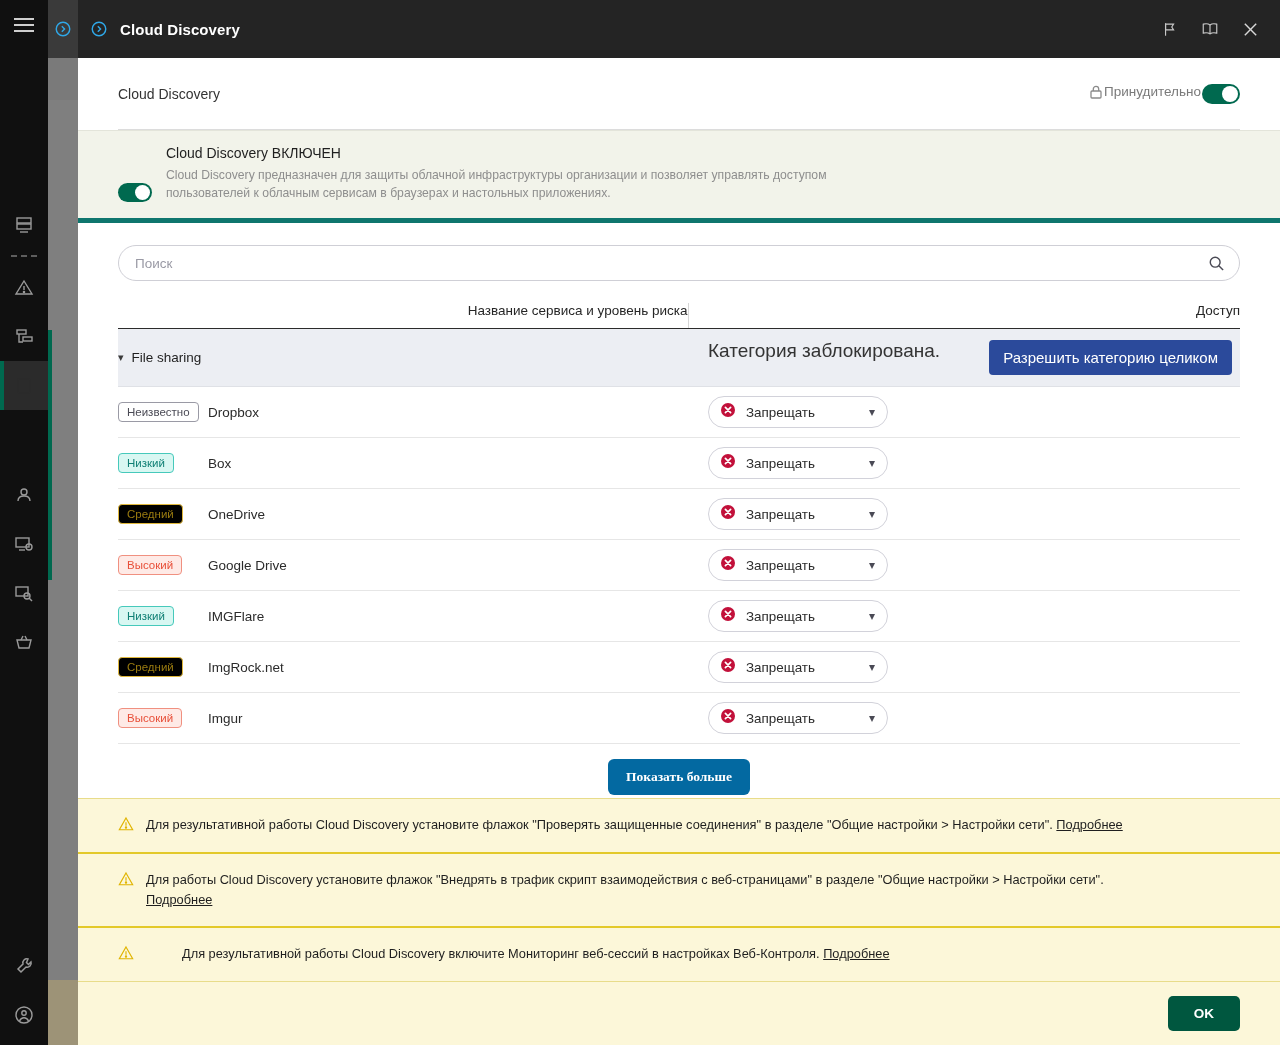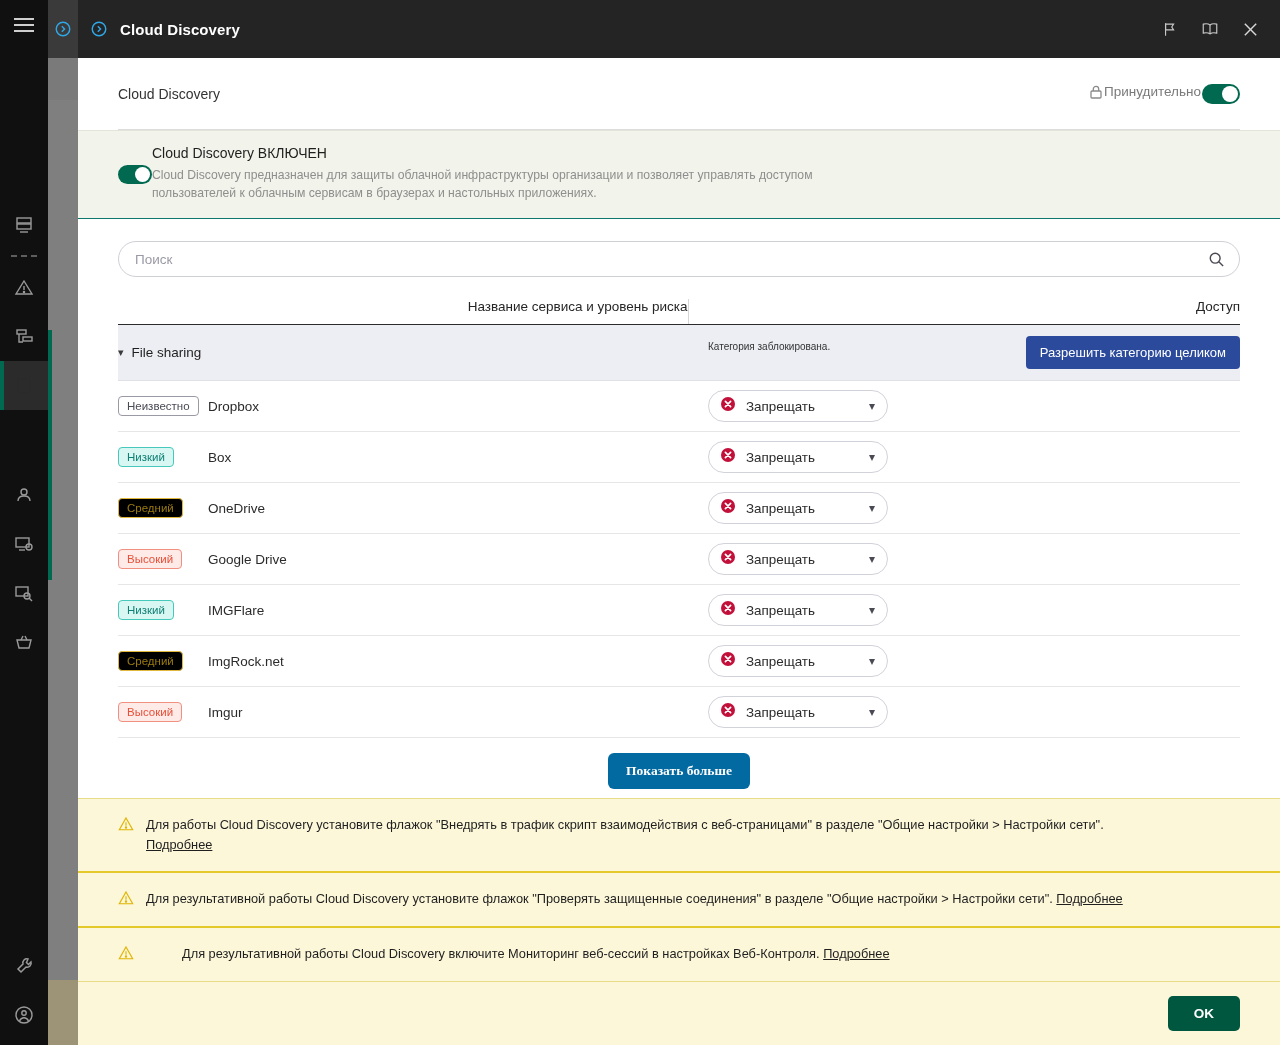--- a/index.html
+++ b/index.html
@@ -112,23 +112,23 @@
     content: ""; position: absolute; top: 2px; left: 20px;
     width: 16px; height: 16px; border-radius: 50%; background: #fff;
   }
   .toggle.sm { width: 34px; height: 19px; }
   .toggle.sm::after { left: 17px; width: 15px; height: 15px; }
 
   
   .banner {
     background: #f2f3ea;
     border-top: 1px solid #e3e4da;
-    border-bottom: 1px solid #0f766e;
+    border-bottom: 5px solid #0f766e;
     padding: 14px 40px 16px 40px;
-    display: flex; align-items: center;
+    display: flex; gap: 14px; align-items: flex-end;
   }
   .banner-title { font-size: 14px; color: #1f1f1f; margin-bottom: 6px; }
   .banner-desc {
     font-size: 12.2px; color: #8e8e8e; line-height: 1.45; max-width: 700px;
   }
 
   
   .content { padding: 0 40px; }
 
   .searchbox {
@@ -159,25 +159,25 @@
   th.col-name { width: 570px; }
   th.col-access { padding-left: 20px; border-left: 1px solid #d6d6d6; }
 
   tr.cat-row { background: #eceef3; }
   tr.cat-row td { padding: 11px 0; border-bottom: 1px solid #dfe1e6; }
   .cat-name {
     font-size: 13.5px; color: #1f1f1f; display: flex;
     align-items: center; gap: 8px; cursor: pointer;
   }
   .chev-small { color: #3a3a3a; font-size: 11px; }
-  .cat-status { font-size: 10px; color: #333; padding-left: 20px; }
+  .cat-status { font-size: 19px; color: #333; padding-left: 20px; }
   .btn-allow-cat {
-    float: right; margin-right: 0;
+    float: right; margin-right: 8px;
     background: #2b4a9b; color: #fff; border: 0; border-radius: 4px;
-    font-family: inherit; font-size: 13px; padding: 9px 14px;
+    font-family: inherit; font-size: 15px; padding: 9px 14px;
     cursor: pointer; white-space: nowrap;
   }
 
   tr.svc-row td { border-bottom: 1px solid #e6e6e6; padding: 9px 0; }
   .svc-cell { display: flex; align-items: center; gap: 0; }
   .badge {
     display: inline-block; font-size: 11.5px; padding: 3px 8px;
     border-radius: 4px; border: 1px solid; white-space: nowrap;
     min-width: 56px; text-align: center;
   }
@@ -587,32 +587,32 @@
     <div class="warnings">
 
       <div class="warn">
         <span class="warn-icon">
           <svg width="16" height="16" viewBox="0 0 18 18" fill="none" stroke="#e0b400" stroke-width="1.3">
             <path d="M9 2.2 L16.5 15.5 H1.5 Z"></path>
               <line x1="9" y1="7" x2="9" y2="11"></line>
             <circle cx="9" cy="13" r="0.7" fill="#e0b400"></circle>
           </svg>
         </span>
-        <div class="warn-text"><span>Для работы Cloud Discovery установите флажок "Внедрять в трафик скрипт взаимодействия с веб-страницами" в разделе "Общие настройки &gt; Настройки сети".</span><br><a>Подробнее</a></div>
+        <div class="warn-text"><span>Для результативной работы Cloud Discovery установите флажок "Проверять защищенные соединения" в разделе "Общие настройки &gt; Настройки сети". </span><a>Подробнее</a></div>
       </div>
 
       <div class="warn">
         <span class="warn-icon">
           <svg width="16" height="16" viewBox="0 0 18 18" fill="none" stroke="#e0b400" stroke-width="1.3">
             <path d="M9 2.2 L16.5 15.5 H1.5 Z"></path>
               <line x1="9" y1="7" x2="9" y2="11"></line>
             <circle cx="9" cy="13" r="0.7" fill="#e0b400"></circle>
           </svg>
         </span>
-        <div class="warn-text"><span>Для результативной работы Cloud Discovery установите флажок "Проверять защищенные соединения" в разделе "Общие настройки &gt; Настройки сети". </span><a>Подробнее</a></div>
+        <div class="warn-text"><span>Для работы Cloud Discovery установите флажок "Внедрять в трафик скрипт взаимодействия с веб-страницами" в разделе "Общие настройки &gt; Настройки сети".</span><br><a>Подробнее</a></div>
       </div>
 
       <div class="warn" style="border-bottom:1px solid #e8dc8a;gap:48px;">
         <span class="warn-icon">
           <svg width="16" height="16" viewBox="0 0 18 18" fill="none" stroke="#e0b400" stroke-width="1.3">
             <path d="M9 2.2 L16.5 15.5 H1.5 Z"></path>
               <line x1="9" y1="7" x2="9" y2="11"></line>
             <circle cx="9" cy="13" r="0.7" fill="#e0b400"></circle>
           </svg>
         </span>

